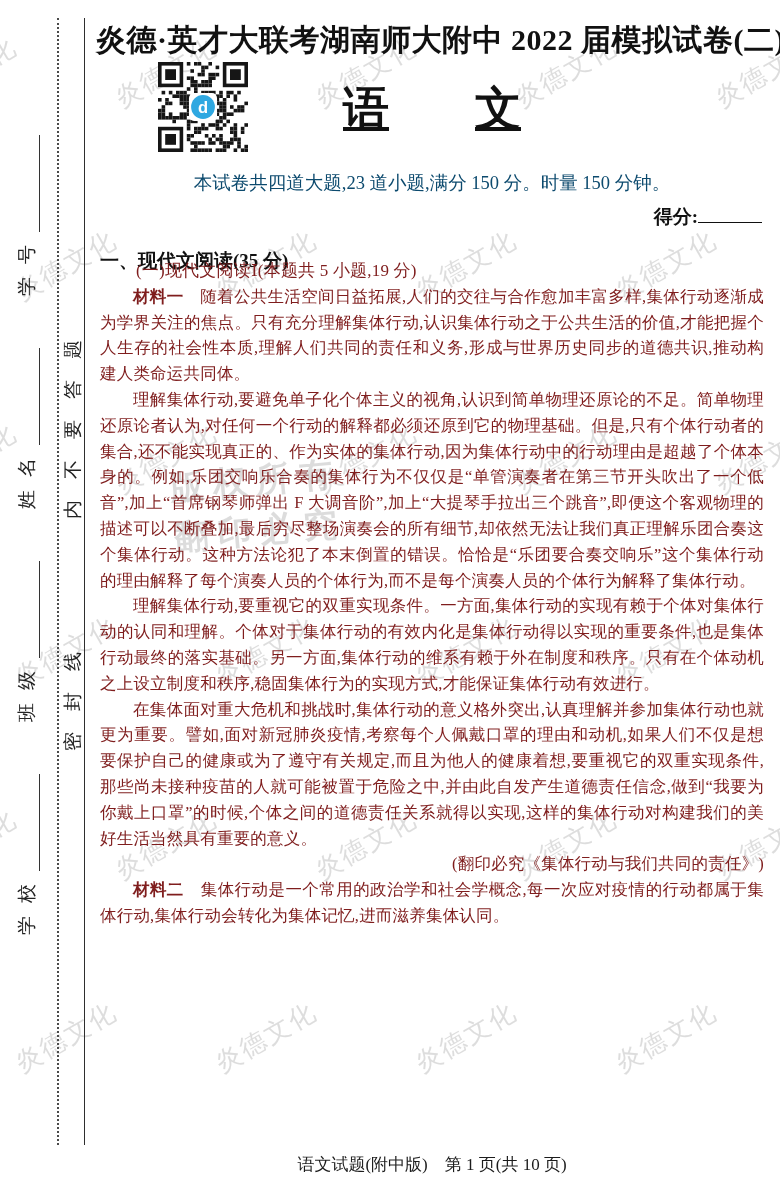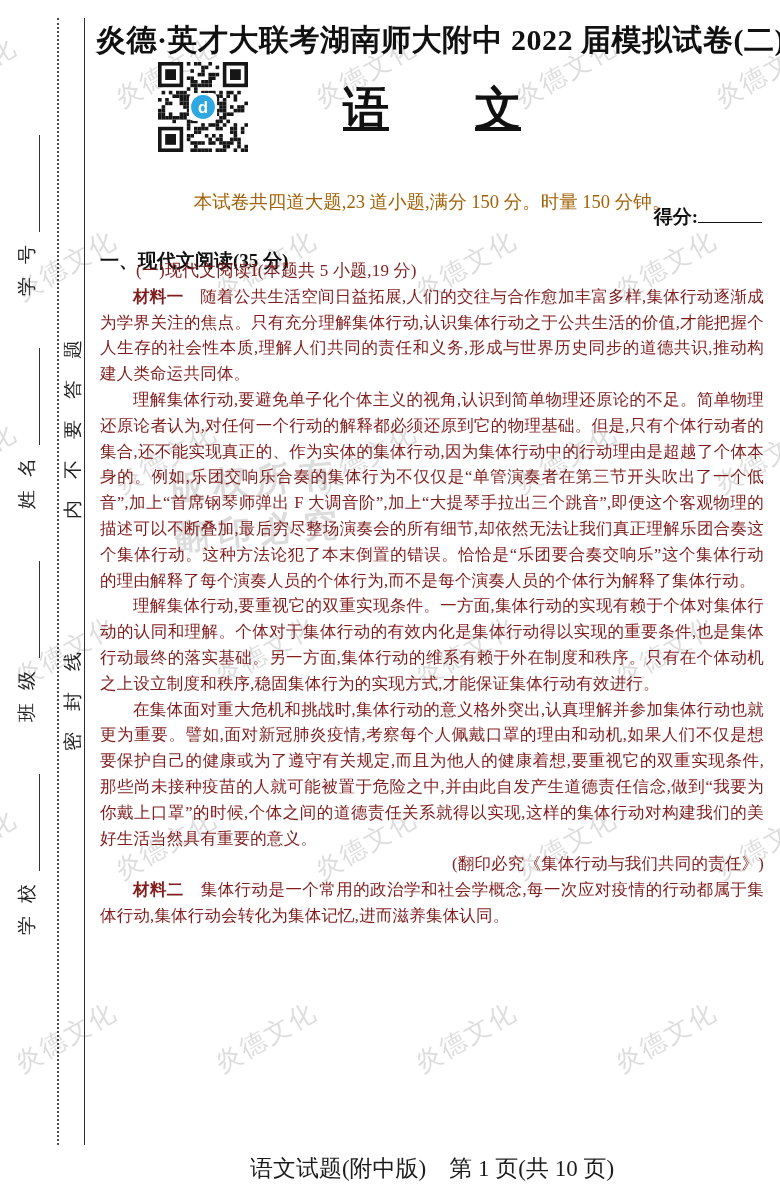--- a/index.html
+++ b/index.html
@@ -55,22 +55,22 @@
   }
   .qr {
     position:absolute; left:158px; top:62px; width:90px; height:90px; z-index:1;
   }
   .subject-title {
     position:absolute; left:100px; width:664px; top:78px; z-index:1;
     text-align:center; font-size:46px; font-weight:bold; color:#111;text-decoration:underline;
   }
   .subject-title .s2 { margin-left:86px; }
   .exam-info {
-    position:absolute; left:100px; width:664px; top:189px; z-index:1;
-    text-align:center; font-size:18.5px; color:#a16207;
+    position:absolute; left:100px; width:664px; top:170px; z-index:1;
+    text-align:center; font-size:18.5px; color:#0c4a6e;
   }
   .score-row {
     position:absolute; right:18px; top:204px; z-index:1;
     font-size:19px; font-weight:bold; color:#111;
   }
   .score-line { display:inline-block; width:64px; border-bottom:1.6px solid #111; height:1em; }
 
   .section-heading {
     position:absolute; left:100px; top:248px; z-index:1;
     font-size:19px; font-weight:bold; color:#111;
@@ -80,21 +80,21 @@
     font-size:16.5px; line-height:25.8px; letter-spacing:0.2px;
     text-align:justify; text-justify:inter-ideograph; color:#7f1d1d;
   }
   .sub-heading, .instruction { padding-left:36px; font-size:17px; }
   .para { text-indent:2em; }
   .plabel { font-weight:bold; }
   .attribution { text-align:right; text-indent:0; }
 
   .page-footer {
     position:absolute; left:100px; width:664px; top:1153px; z-index:1;
-    text-align:center; font-size:23px; color:#1c1c1c;
+    text-align:center; font-size:17px; color:#1c1c1c;
   }
 </style>
 </head>
 <body>
 
 <div class="page">
 
   <div class="wm-layer">
       <span class="wm-tile" style="left: -90px; top: 55px; color: rgb(195, 195, 195);">炎德文化</span>
       <span class="wm-tile" style="left: 110px; top: 55px; color: rgb(195, 195, 195);">炎德文化</span>

